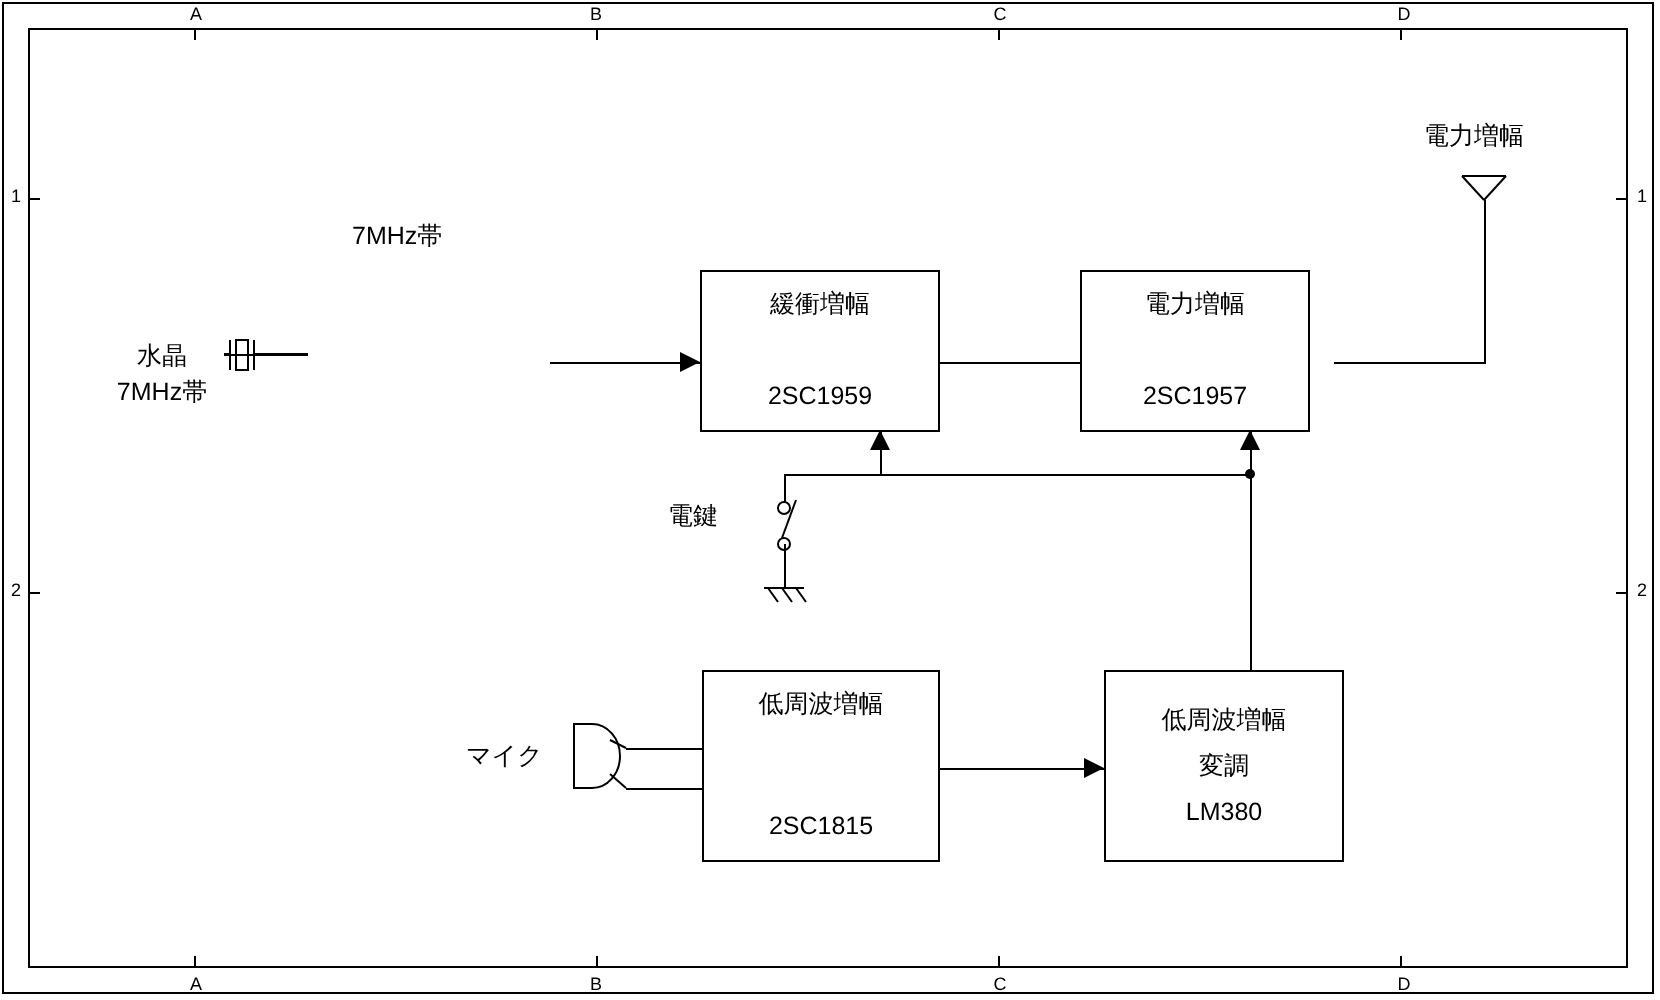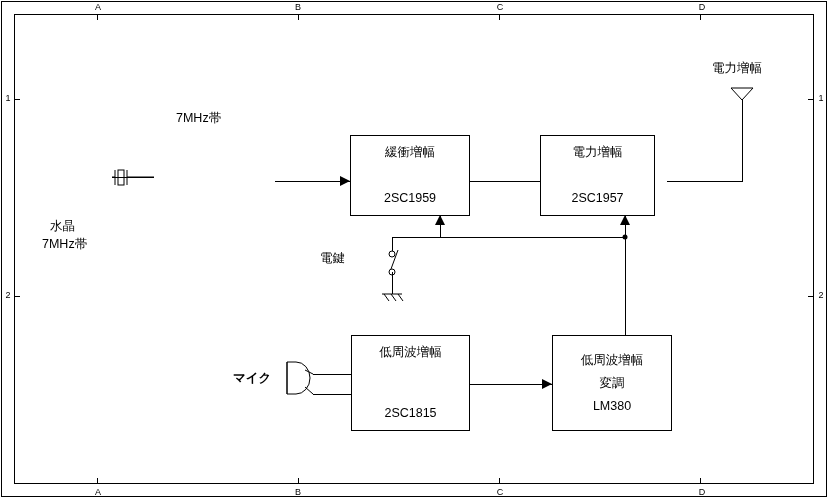--- a/index.html
+++ b/index.html
@@ -72,21 +72,21 @@
   }
   .h { height: 1px; }
   .v { width: 1px; }
   .label {
     position: absolute;
     font-size: 12.5px;
     color: #000;
     line-height: 16px;
     white-space: nowrap;
   }
-  .label.center { text-align: left; margin-top: 48px; }
+  .label.center { text-align: center; }
   svg.overlay {
     position: absolute;
     left: 0;
     top: 0;
     width: 830px;
     height: 500px;
     pointer-events: none;
   }
 </style>
 </head>
@@ -204,16 +204,16 @@
   <div class="block three" style="left:552px; top:335px; width:120px; height:96px; justify-content:center; gap:6px;">
     <span class="ln">低周波増幅</span>
     <span class="ln">変調</span>
     <span class="ln">LM380</span>
   </div>
 
   <div class="label" style="left:176px; top:110px;">7MHz帯</div>
   <div class="label center" style="left:50px; top:170px; width:62px;">水晶</div>
   <div class="label center" style="left:42px; top:188px; width:78px;">7MHz帯</div>
   <div class="label" style="left:712px; top:60px;">電力増幅</div>
-  <div class="label" style="left:320px; top:250px;">電鍵</div>
-  <div class="label" style="left:233px; top:370px;font-weight:bold;">マイク</div>
+  <div class="label" style="left:334px; top:250px;">電鍵</div>
+  <div class="label" style="left:233px; top:370px;">マイク</div>
 
 </div>
 
 </body></html>

